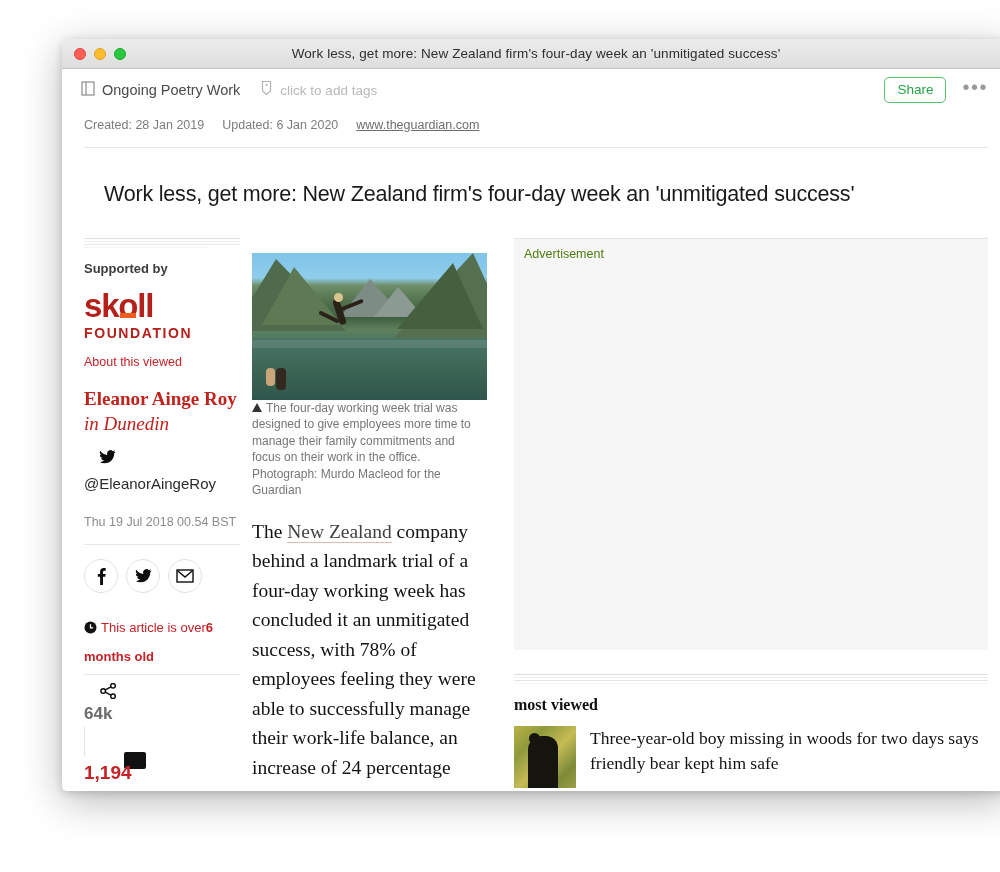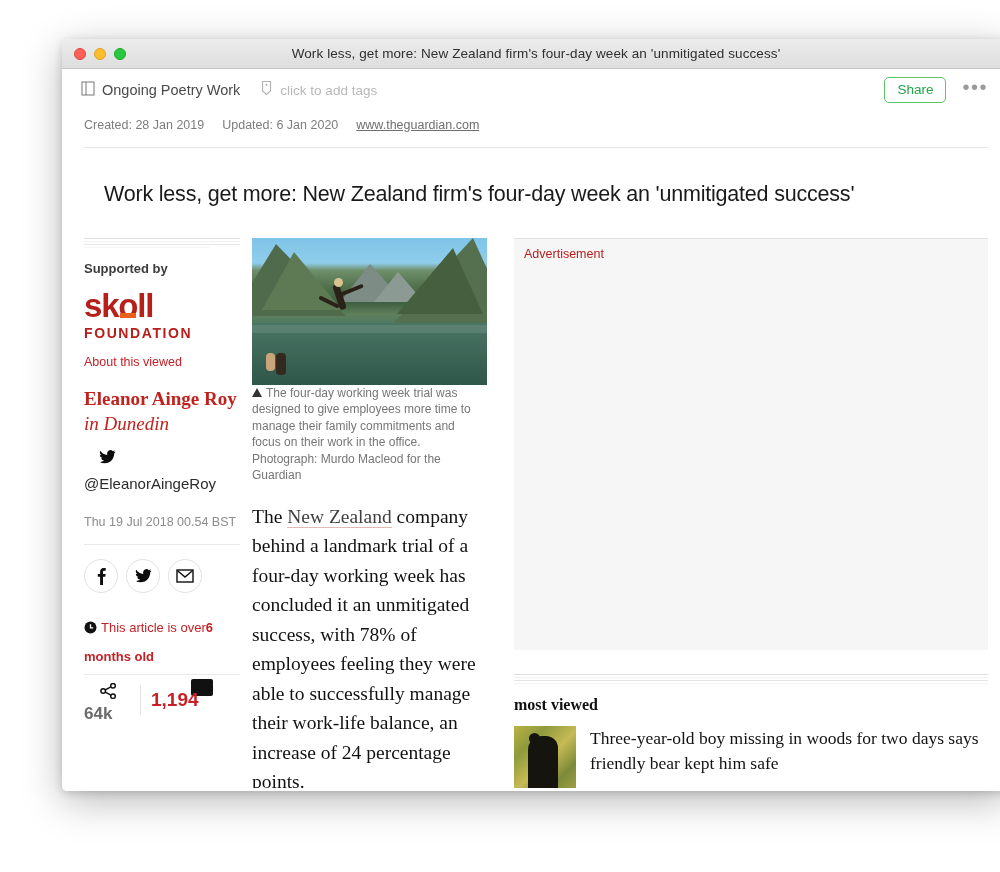--- a/index.html
+++ b/index.html
@@ -166,36 +166,36 @@
 
   #age-warning {
     color: #c52127; font-size: 13px; line-height: 34px;
     margin-bottom: 2px;
   }
   #age-warning .clock { display: inline-block; vertical-align: -2px; margin-right: 4px; }
   #age-warning .num { font-weight: 700; }
   #age-warning-2 { color: #c52127; font-size: 13px; font-weight: 700; margin-bottom: 10px; }
 
   #counts-rule { height: 1px; background: #e9e9e9; margin-bottom: 8px; }
-  #counts-row { display: flex; align-items: flex-start; }
+  #counts-row { display: flex; align-items: flex-start; flex-direction: column; }
   .count-block { position: relative; }
   .count-block.shares { width: 56px; }
   .share-glyph { padding-left: 16px; margin-bottom: 1px; }
   .share-num { font-size: 17px; font-weight: 700; color: #6b6b6b; }
   .count-sep { width: 1px; height: 30px; background: #e4e4e4; margin: 2px 10px 0 0; }
   .comment-num { font-size: 19px; font-weight: 700; color: #c52127; position: relative; top: 6px; }
   .comment-bubble {
     position: absolute;
     left: 40px; top: -4px;
     width: 22px; height: 17px;
     background: #111; border-radius: 2px;
   }
 
   
-  #center-col { width: 240px; flex: 0 0 240px; padding: 0 8px 0 0; }
+  #center-col { width: 240px; flex: 0 0 240px; padding: 0 8px 0 0; margin-top: 15px; }
   #hero-figure { margin-bottom: 10px; }
   #hero-image {
     width: 235px; height: 147px;
     display: block;
     background:
       radial-gradient(ellipse 60px 34px at 76% 70%, rgba(255,255,255,0.18), transparent 70%),
       linear-gradient(to bottom,
         #7fc4e8 0%, #8fcdeb 17%,
         #6f8f6a 22%, #4e6f4a 34%,
         #3e6040 44%,
@@ -234,21 +234,21 @@
   }
 
   
   #right-col { flex: 1; padding-left: 22px; }
   #ad-slot {
     background: #f6f6f6;
     border-top: 1px solid #e3e3e3;
     height: 412px;
     padding: 8px 10px;
   }
-  #ad-label { font-size: 12.5px; color: #b91c1c; }
+  #ad-label { font-size: 12.5px; color: #4d7c0f; }
 
   #mostviewed-rule { margin: 24px 0 12px 0; }
   #mostviewed-rule div { height: 1px; background: #ebebeb; margin-bottom: 2px; }
   #mostviewed-rule div:nth-child(1) { background: #dcdcdc; }
   #mostviewed-rule div:nth-child(2) { background: #f1f1f1; }
   #mostviewed-rule div:nth-child(3) { background: #e4e4e4; }
   #mostviewed-rule div:nth-child(4) { background: #f5f5f5; }
 
   #mostviewed-title {
     font-family: "Liberation Serif", serif;

